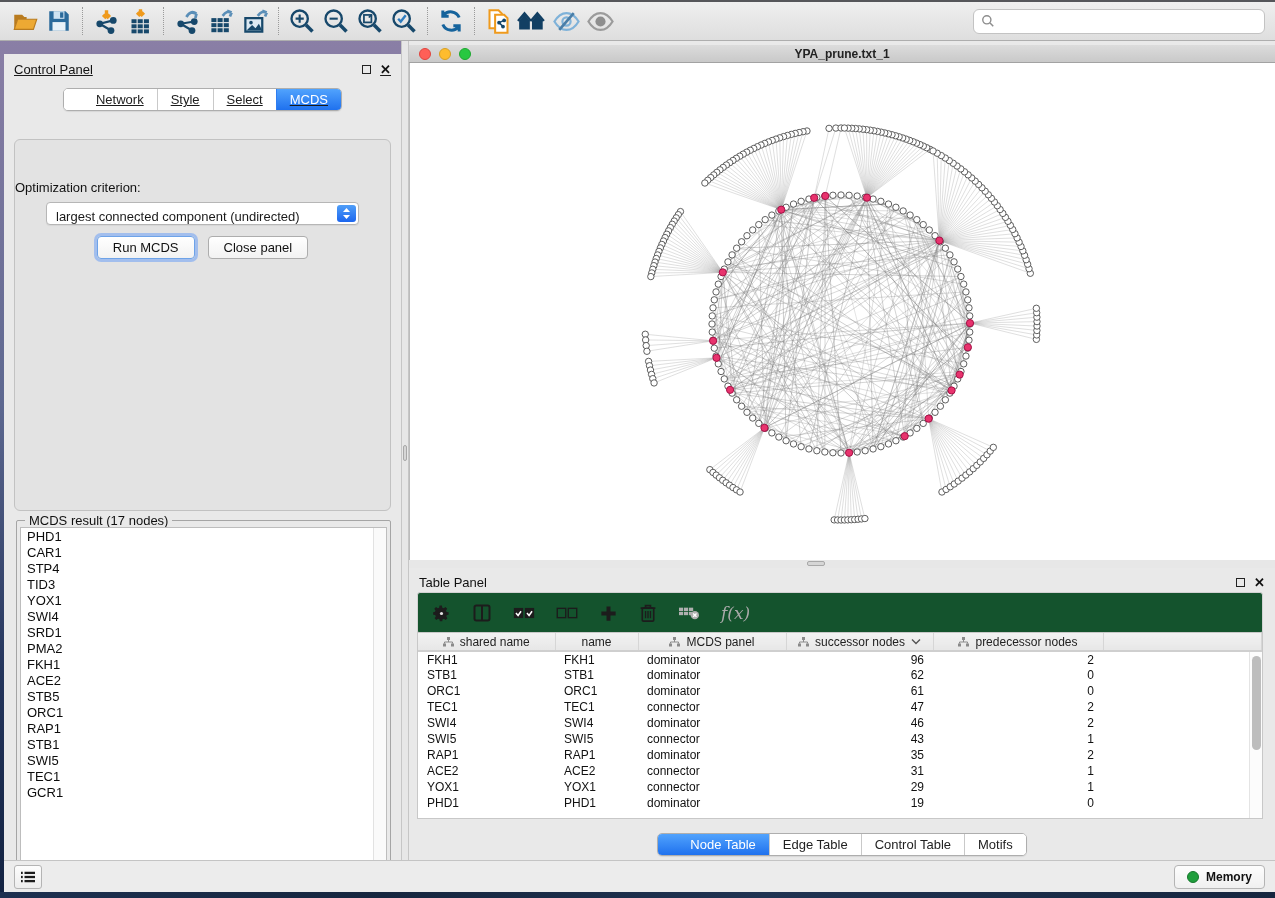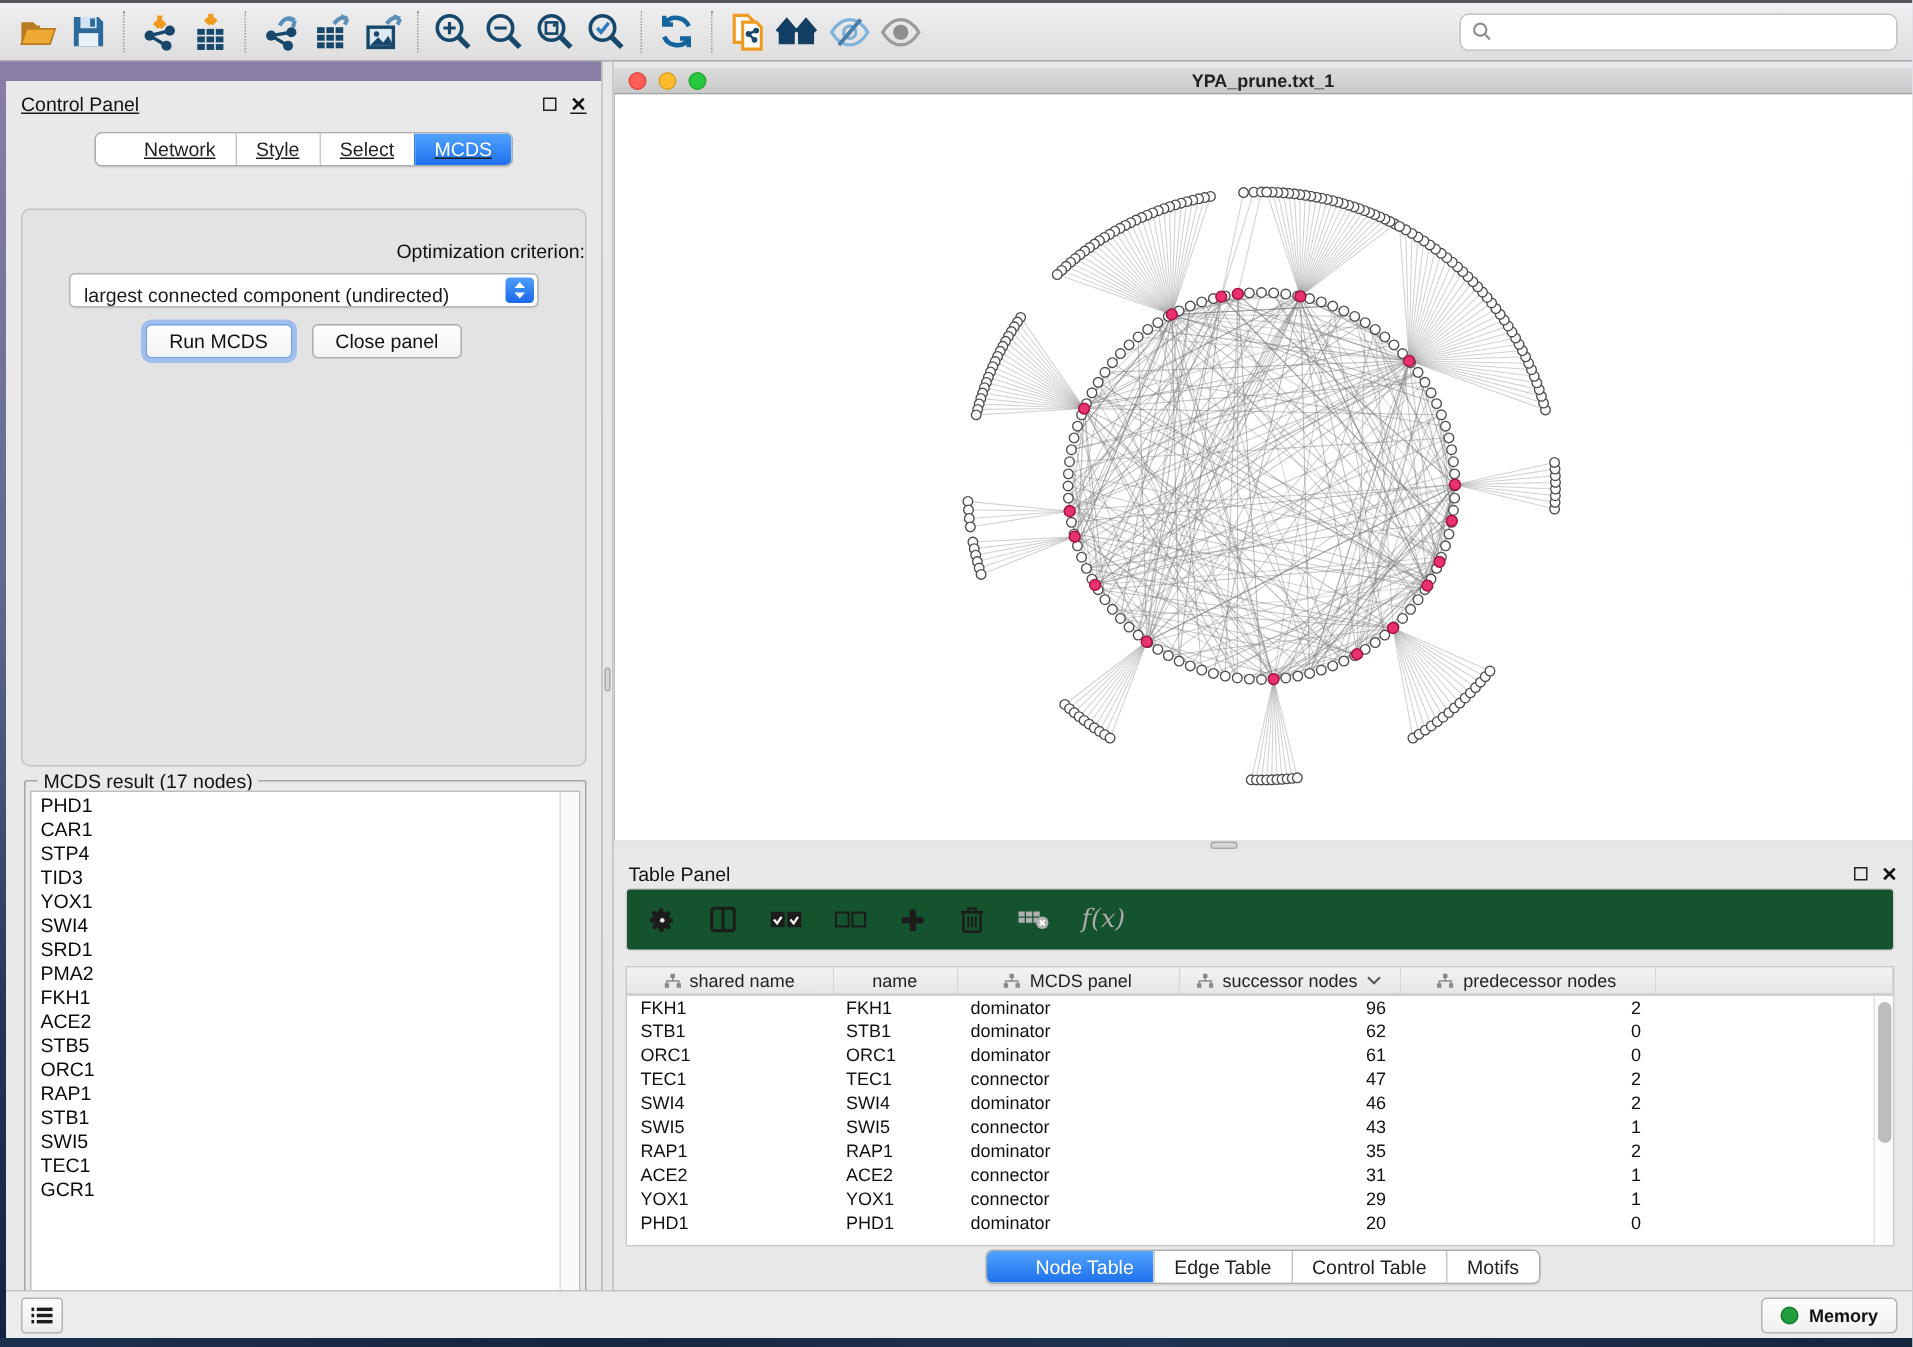--- a/index.html
+++ b/index.html
@@ -34,21 +34,21 @@
   .cp-tabs { position:relative; z-index:2; display:flex; justify-content:center; margin-top:8px; }
   .seg { display:flex; border:1px solid #aeaeae; border-radius:5px; overflow:hidden; background:#fff;
          box-shadow:0 1px 1px rgba(0,0,0,0.08); }
   .seg .seg-item { padding:2px 13px; height:21px; display:flex; align-items:center; font-size:13px;
                    border-left:1px solid #c9c9c9; background:#fff; color:#222; }
   .seg .seg-item:first-child { border-left:none;padding-left:32px; }
   .seg .seg-item.active { background:linear-gradient(#51a3fd,#1f71ee); color:#fff; border-left-color:#2f7df0; }
 
   .cp-body { position:absolute; left:10px; right:10px; top:85px; height:372px; background:#e3e3e3;
              border:1px solid #c2c2c2; border-radius:6px; }
-  .opt-label { text-align:right; margin-top:20px; font-size:13px; color:#111; }
+  .opt-label { text-align:left; margin-top:40px; font-size:13px; color:#111; }
   .opt-select { position:relative; margin:7px auto 0 auto; width:313px; height:23px; background:#fff;
                 border:1px solid #b6b6b6; border-radius:4px; display:flex; align-items:flex-end;
                 padding:0 26px 0 9px; font-size:13px; box-shadow:0 1px 1px rgba(0,0,0,0.06); }
   .opt-select .stepper { position:absolute; right:2px; top:2px; width:19px; height:17px; border-radius:3px;
                 background:linear-gradient(#4f9ef8,#1c66ee); display:flex; align-items:center; justify-content:center; }
   .btn-row { display:flex; justify-content:center; gap:13px; margin-top:11px; }
   .mac-btn { height:23px; padding:0 15px; background:linear-gradient(#ffffff,#f2f2f2); border:1px solid #adadad;
              border-radius:4px; font-size:13px; font-family:inherit; color:#111; display:flex; align-items:center; }
   .mac-btn.focused { border-color:#6ea3e8; box-shadow:0 0 0 3px rgba(110,160,245,0.55); }
 
@@ -85,21 +85,21 @@
   .net-canvas { position:absolute; left:0; top:22px; width:866px; height:497px; background:#fff;
                 border-left:1px solid #bcbcbc; }
 
   
   .table-panel { position:absolute; left:409px; top:568px; width:866px; height:292px; background:#e9e9e9; }
   .tp-toolbar { position:absolute; left:8px; right:12px; top:24px; height:42px; background:#14532d;
                 border:1px solid #d2d2d2; border-radius:3px; display:flex; align-items:center; gap:21px; padding:0 14px; }
   .tp-icon { display:flex; align-items:center; justify-content:center; }
   .fx-label { font-family:"DejaVu Serif", serif; font-style:italic; font-size:17px; color:#aaa; }
 
-  .tbl-wrap { position:absolute; left:8px; right:12px; top:76px; height:187px; background:#fff;
+  .tbl-wrap { position:absolute; left:8px; right:12px; top:64px; height:187px; background:#fff;
               border:1px solid #c8c8c8; overflow:hidden; }
   table.node-table { border-collapse:collapse; table-layout:fixed; width:100%; font-size:12px; }
   table.node-table th { height:18px; background:linear-gradient(#f2f2f2,#e7e7e7); border-bottom:2px solid #cfcfcf;
               border-right:1px solid #d6d6d6; font-weight:normal; color:#222; position:relative; padding:0 4px;
               white-space:nowrap; overflow:hidden; }
   table.node-table th .hdr-inner { display:flex; align-items:center; justify-content:center; gap:6px; }
   table.node-table td { height:16px; padding:0 9px; white-space:nowrap; overflow:hidden; color:#111; }
   td.num { text-align:right; }
   .tbl-scroll { position:absolute; right:0; top:19px; bottom:0; width:13px; background:#fcfcfc; border-left:1px solid #e4e4e4; }
   .tbl-scroll .thumb { position:absolute; left:2px; top:4px; width:9px; height:94px; background:#bdbdbd; border-radius:5px; }
@@ -1306,21 +1306,21 @@
               <td class="">YOX1</td>
               <td class="">connector</td>
               <td class="num">29</td>
               <td class="num">1</td>
               <td></td>
             </tr>
             <tr>
               <td class="">PHD1</td>
               <td class="">PHD1</td>
               <td class="">dominator</td>
-              <td class="num">20</td>
+              <td class="num">19</td>
               <td class="num">0</td>
               <td></td>
             </tr>
           </tbody>
       </table>
       <div class="tbl-scroll">
           <div class="thumb"></div>
         </div>
     </div>
     <div class="tp-tabs">

